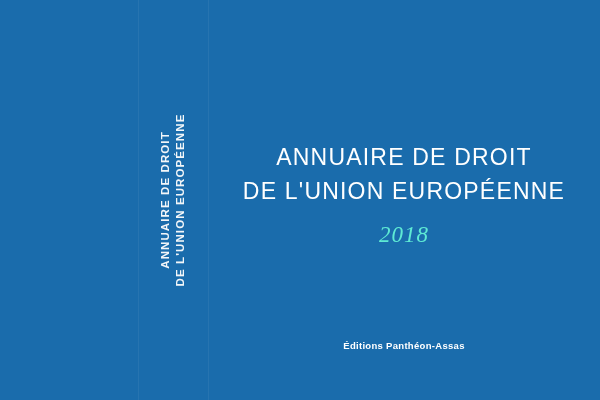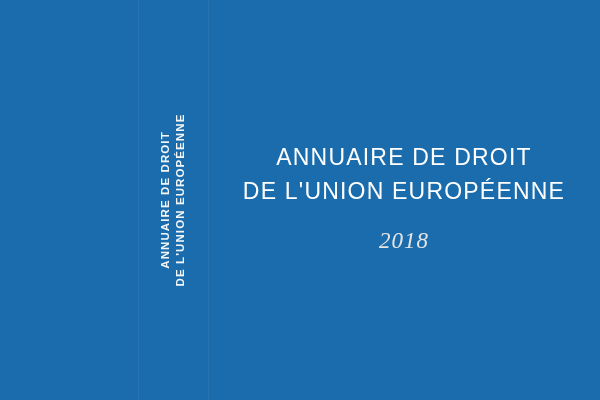--- a/index.html
+++ b/index.html
@@ -70,26 +70,26 @@
     color: #ffffff;
   }
   .title-line {
     font-size: 23px;
     letter-spacing: 1.2px;
     line-height: 34px;
     font-weight: 400;
     white-space: nowrap;
   }
   .year {
-    margin-top: 20px;
+    margin-top: 14px;
     font-family: "Liberation Serif", serif;
     font-style: italic;
     font-size: 23px;
     letter-spacing: 1px;
-    color: #e5e5e5;
+    color: #5eead4;
   }
   .publisher {
     position: absolute;
     left: 0;
     right: 0;
     top: 340px;
     text-align: center;
     color: #ffffff;
     font-size: 9.5px;
     font-weight: 700;
@@ -110,15 +110,16 @@
       <div class="spine-line">DE L'UNION EUROPÉENNE</div>
     </div>
   </div>
 
   <div class="front">
     <div class="title-block">
       <div class="title-line">ANNUAIRE DE DROIT</div>
       <div class="title-line">DE L'UNION EUROPÉENNE</div>
       <div class="year">2018</div>
     </div>
+    <div class="publisher">Éditions Panthéon-Assas</div>
   </div>
 
 </div>
 
 </body></html>

